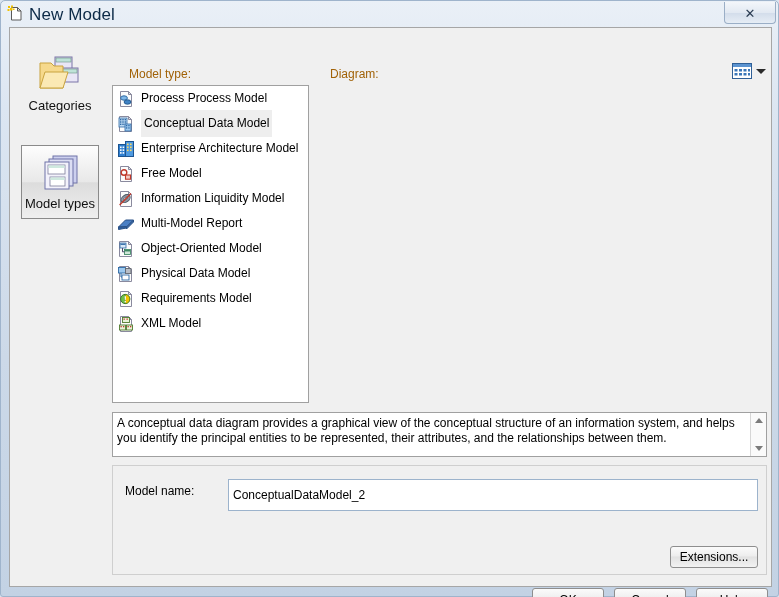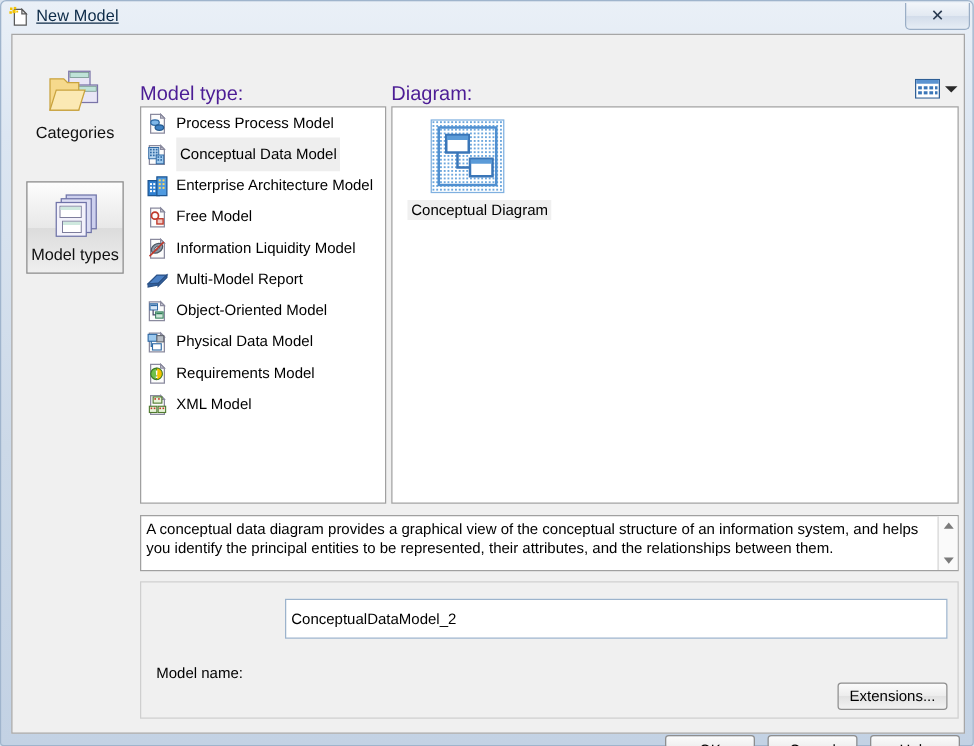--- a/index.html
+++ b/index.html
@@ -18,24 +18,23 @@
     border-radius:5px 5px 3px 3px;
   }
   .titlebar{
     position:absolute;left:0;top:0;width:779px;height:26px;
   }
   .title-icon{
     position:absolute;left:6px;top:4px;width:17px;height:17px;
   }
   .title-text{
     position:absolute;left:28px;top:4px;
-    font-size:13px;color:#0c2a47;
+    font-size:17px;color:#0c2a47;
     letter-spacing:.1px;
     white-space:nowrap;
-    text-decoration:underline;
   }
   .close-btn{
     position:absolute;left:723px;top:1px;width:50px;height:21px;
     background:linear-gradient(180deg,#f3f6fa 0%,#e2e9f2 50%,#d2dcea 51%,#e6edf5 100%);
     border:1px solid #9aaec6;
     border-top:none;
     border-radius:0 0 4px 4px;
     cursor:pointer;
   }
   .close-x{
@@ -66,21 +65,21 @@
     border:1px solid #8a8a8a;
   }
   .side-btn .s-ico{
     display:block;margin:6px auto 2px auto;width:46px;height:42px;
   }
   .side-btn .s-lab{
     display:block;font-size:13px;color:#111;
   }
   
   .grp-label{
-    position:absolute;font-size:16px;color:#4c1d95;
+    position:absolute;font-size:12px;color:#a16207;margin-left:17px;
   }
   
   .listbox{
     position:absolute;left:102px;top:57px;width:197px;height:318px;
     background:#fff;border:1px solid #a0a0a0;
     box-sizing:border-box;
     overflow:hidden;
     cursor:default;
   }
   .lrow{
@@ -138,21 +137,21 @@
     width:0;height:0;border-left:4px solid transparent;border-right:4px solid transparent;
   }
   .dsc-up{top:5px;border-bottom:5px solid #7b7b7b;}
   .dsc-dn{bottom:5px;border-top:5px solid #7b7b7b;}
   
   .namebox{
     position:absolute;left:102px;top:437px;width:655px;height:110px;
     background:#f0f0f0;border:1px solid #cfcfcf;box-sizing:border-box;
   }
   .name-lab{
-    position:absolute;left:12px;top:18px;font-size:12px;color:#000;margin-top:47px;
+    position:absolute;left:12px;top:18px;font-size:12px;color:#000;
   }
   .name-input{
     position:absolute;left:115px;top:13px;width:530px;height:32px;
     box-sizing:border-box;
     border:1px solid #9cb3cc;
     background:#fff;
     font-family:"Liberation Sans",sans-serif;
     font-size:12px;color:#000;
     padding:1px 4px;
     outline:none;
@@ -429,42 +428,20 @@
               <rect x="10.5" y="11" width="1.3" height="1.3"></rect>
                 <rect x="13" y="11" width="1.3" height="1.3"></rect>
             </g>
           </svg>
         </span>
         <span class="txt">XML Model</span>
       </div>
 
     </div>
 
-    <div class="diagbox">
-      <div class="diag-item">
-        <span class="dico">
-          <svg width="62" height="62" viewBox="0 0 62 62">
-            <defs>
-              <pattern id="dots" width="3" height="3" patternUnits="userSpaceOnUse">
-                <rect width="3" height="3" fill="#ffffff"></rect>
-                <rect width="1.5" height="1.5" fill="#6da7dd"></rect>
-              </pattern>
-            </defs>
-            <rect x="2" y="2" width="58" height="58" fill="url(#dots)" stroke="#7fb0e0"></rect>
-            <rect x="8" y="8" width="46" height="46" fill="none" stroke="#4f8fd0" stroke-width="2"></rect>
-            <rect x="14" y="14" width="18" height="14" fill="#ffffff" stroke="#3a76b8" stroke-width="2"></rect>
-            <rect x="14.5" y="14.5" width="17" height="3.5" fill="#5b9bd8"></rect>
-            <rect x="33" y="33" width="18" height="14" fill="#ffffff" stroke="#3a76b8" stroke-width="2"></rect>
-            <rect x="33.5" y="33.5" width="17" height="3.5" fill="#5b9bd8"></rect>
-            <path d="M23 28 v12 h10" fill="none" stroke="#3a76b8" stroke-width="2"></path>
-          </svg>
-        </span>
-        <span class="dlab">Conceptual Diagram</span>
-      </div>
-    </div>
 
     <div class="descbox">
       <div class="desctext">A conceptual data diagram provides a graphical view of the conceptual structure of an information system, and helps you identify the principal entities to be represented, their attributes, and the relationships between them.</div>
       <div class="dscroll">
         <span class="dsc-up"></span>
         <span class="dsc-dn"></span>
       </div>
     </div>
 
     <div class="namebox">

